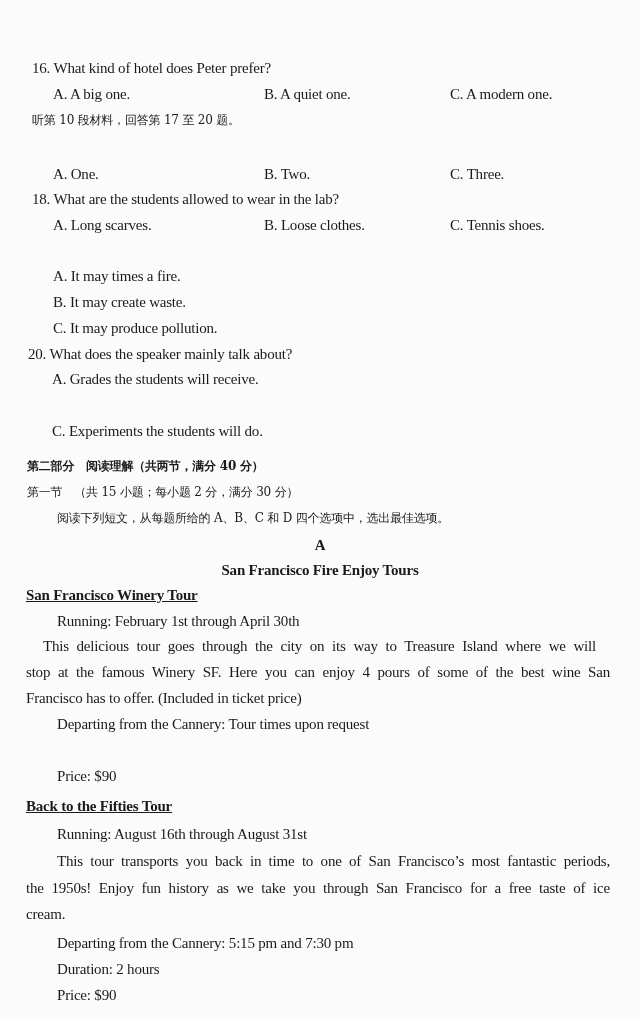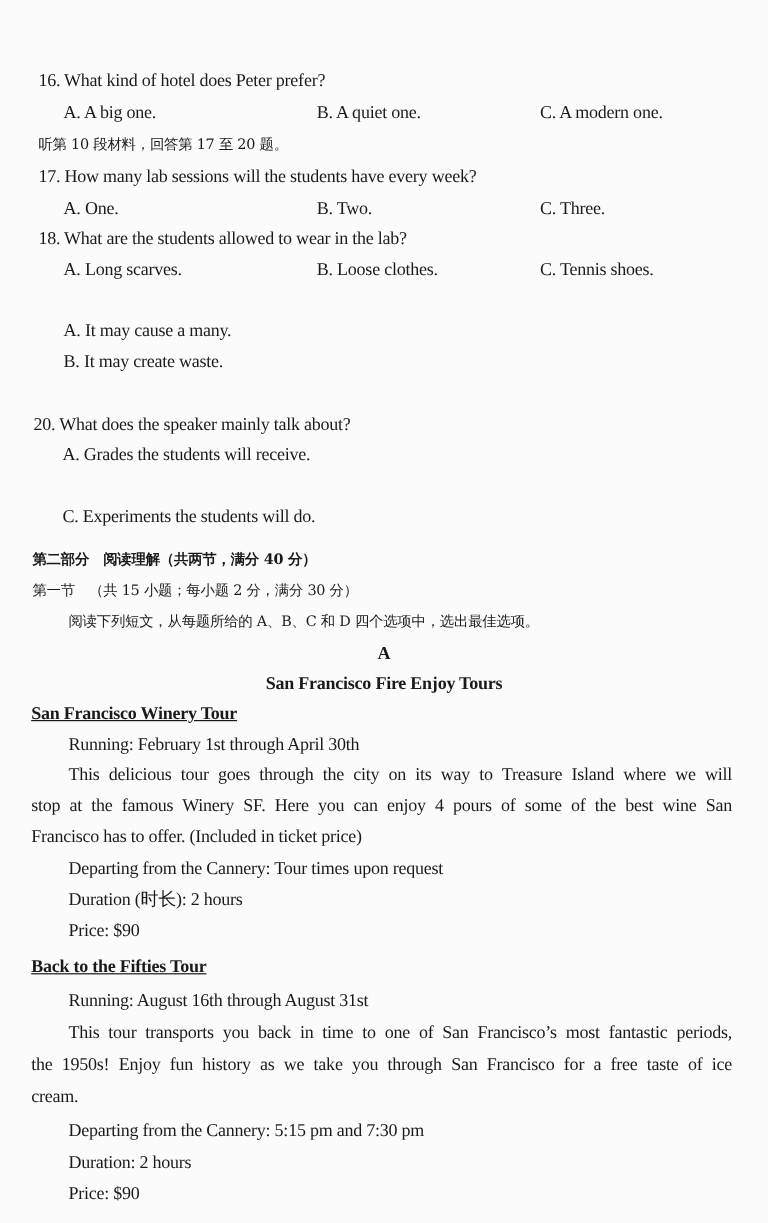--- a/index.html
+++ b/index.html
@@ -18,51 +18,50 @@
 
 <div class="page">
 
   <div class="ln" style="left:32px;top:23px">16. What kind of hotel does Peter prefer?</div>
   <div class="ln" style="left:53px;top:49px">A. A big one.</div>
   <div class="ln" style="left:264px;top:49px">B. A quiet one.</div>
   <div class="ln" style="left:450px;top:49px">C. A modern one.</div>
 
   <div class="ln cn" style="left:32px;top:75px">听第 10 段材料，回答第 17 至 20 题。</div>
 
-  <div class="ln" style="left:32px;top:103px">17. How many lab sessions will the students have every week?</div>
   <div class="ln" style="left:53px;top:129px">A. One.</div>
   <div class="ln" style="left:264px;top:129px">B. Two.</div>
   <div class="ln" style="left:450px;top:129px">C. Three.</div>
 
   <div class="ln" style="left:32px;top:154px">18. What are the students allowed to wear in the lab?</div>
   <div class="ln" style="left:53px;top:180px">A. Long scarves.</div>
   <div class="ln" style="left:264px;top:180px">B. Loose clothes.</div>
   <div class="ln" style="left:450px;top:180px">C. Tennis shoes.</div>
 
-  <div class="ln" style="left:53px;top:231px">A. It may cause a many.</div>
+  <div class="ln" style="left:53px;top:231px">A. It may times a fire.</div>
   <div class="ln" style="left:53px;top:257px">B. It may create waste.</div>
+  <div class="ln" style="left:53px;top:283px">C. It may produce pollution.</div>
 
   <div class="ln" style="left:28px;top:309px">20. What does the speaker mainly talk about?</div>
   <div class="ln" style="left:52px;top:334px">A. Grades the students will receive.</div>
   <div class="ln" style="left:52px;top:386px">C. Experiments the students will do.</div>
 
   <div class="ln cn bold" style="left:27px;top:421px">第二部分　阅读理解（共两节，满分 40 分）</div>
   <div class="ln cn" style="left:27px;top:447px">第一节　（共 15 小题；每小题 2 分，满分 30 分）</div>
   <div class="ln cn" style="left:57px;top:473px">阅读下列短文，从每题所给的 A、B、C 和 D 四个选项中，选出最佳选项。</div>
 
   <div class="ln bold center" style="top:500px">A</div>
   <div class="ln bold center" style="top:525px">San Francisco Fire Enjoy Tours</div>
 
   <div class="ln u" style="left:26px;top:550px">San Francisco Winery Tour</div>
   <div class="ln" style="left:57px;top:576px">Running: February 1st through April 30th</div>
-  <div class="ln just" style="left:26px;top:601px;text-indent:31px;width:584px">This delicious tour goes through the city on its way to Treasure Island where we will</div>
+  <div class="ln just" style="left:12px;top:601px;text-indent:31px;width:584px">This delicious tour goes through the city on its way to Treasure Island where we will</div>
   <div class="ln just" style="left:26px;top:627px;width:584px">stop at the famous Winery SF. Here you can enjoy 4 pours of some of the best wine San</div>
   <div class="ln" style="left:57px;top:679px">Departing from the Cannery: Tour times upon request</div>
   <div class="ln" style="left:26px;top:653px">Francisco has to offer. (Included in ticket price)</div>
-  <div class="ln" style="left:57px;top:705px">Duration (时长): 2 hours</div>
   <div class="ln" style="left:57px;top:731px">Price: $90</div>
 
   <div class="ln u" style="left:26px;top:761px">Back to the Fifties Tour</div>
   <div class="ln" style="left:57px;top:789px">Running: August 16th through August 31st</div>
   <div class="ln just" style="left:26px;top:816px;text-indent:31px;width:584px">This tour transports you back in time to one of San Francisco’s most fantastic periods,</div>
   <div class="ln just" style="left:26px;top:843px;width:584px">the 1950s! Enjoy fun history as we take you through San Francisco for a free taste of ice</div>
   <div class="ln" style="left:26px;top:869px">cream.</div>
   <div class="ln" style="left:57px;top:898px">Departing from the Cannery: 5:15 pm and 7:30 pm</div>
   <div class="ln" style="left:57px;top:924px">Duration: 2 hours</div>
   <div class="ln" style="left:57px;top:950px">Price: $90</div>

